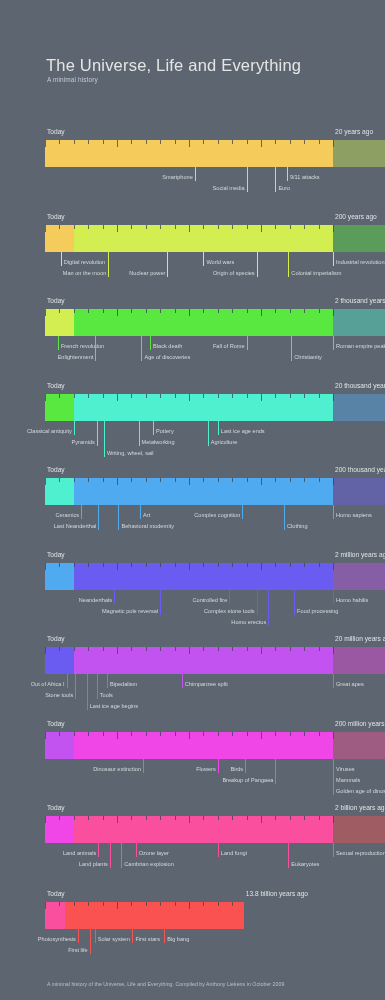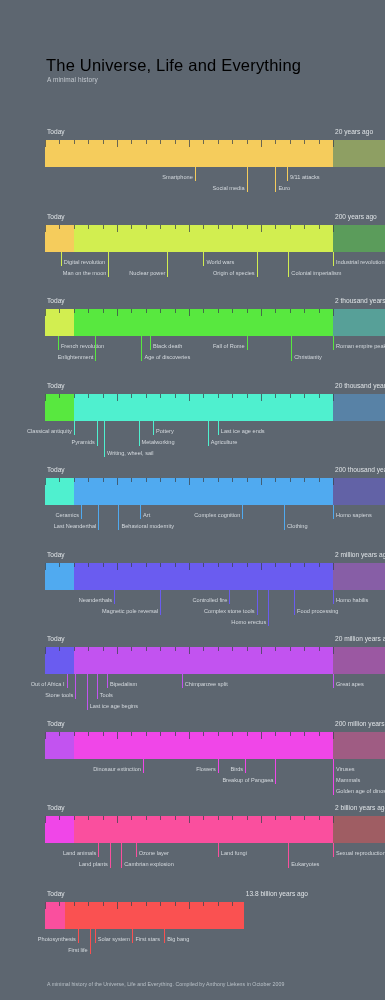--- a/index.html
+++ b/index.html
@@ -9,21 +9,21 @@
     font-family:"Liberation Sans", sans-serif;
     color:#d7dbdf;
     overflow:hidden;
     position:relative;
   }
   #page{position:relative;width:385px;height:1000px;}
 
   .title{
     position:absolute;left:46px;top:56px;
     font-size:16.5px;font-weight:400;letter-spacing:.2px;
-    color:#000000;white-space:nowrap;
+    color:#e5e5e5;white-space:nowrap;
   }
   .subtitle{
     position:absolute;left:47px;top:76px;
     font-size:6.5px;font-weight:400;letter-spacing:.1px;
     color:#c3c9cf;white-space:nowrap;
   }
   .footer{
     position:absolute;left:47px;top:981px;
     font-size:5.2px;letter-spacing:.05px;color:#b9c0c7;white-space:nowrap;
   }

